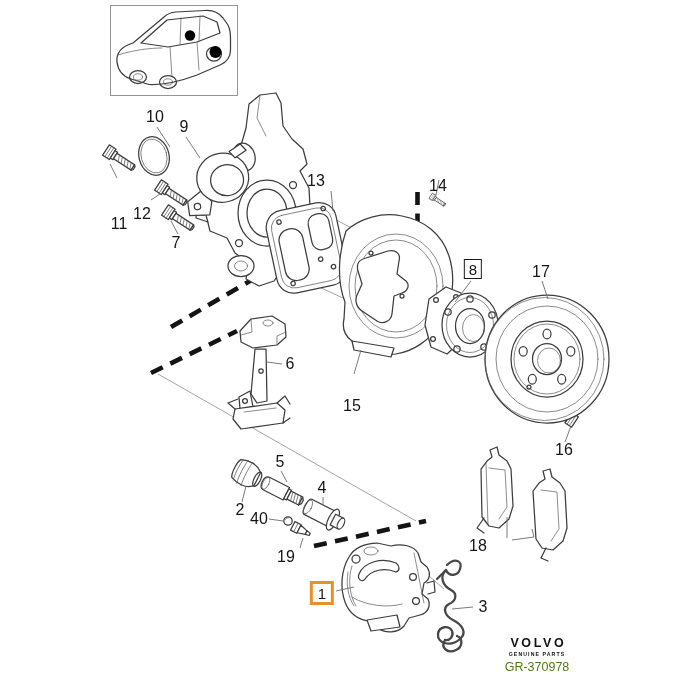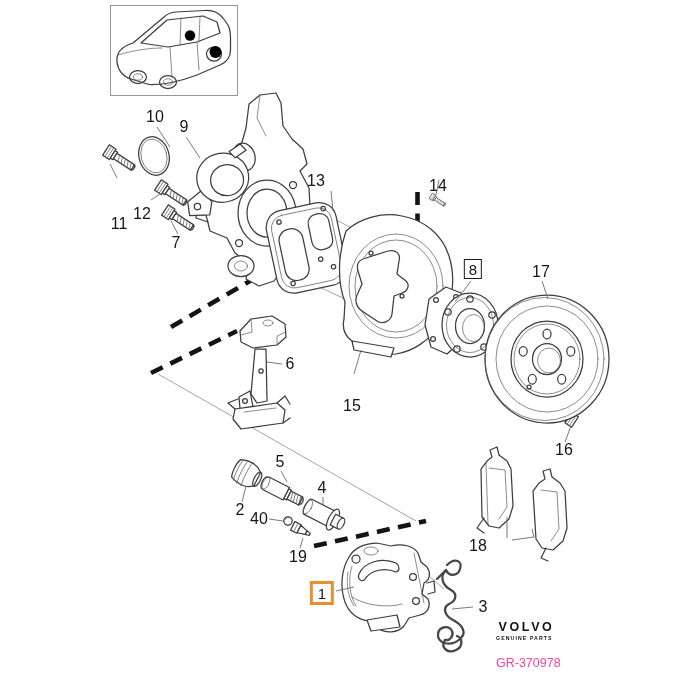--- a/index.html
+++ b/index.html
@@ -13,24 +13,24 @@
   .leader{stroke:#6b6b6b;stroke-width:0.9;fill:none;}
   .axis{stroke:#8d8d8d;stroke-width:0.8;fill:none;}
   .dash{stroke:#141414;stroke-width:4.6;fill:none;stroke-dasharray:13 8.5;stroke-linecap:butt;}
   .wire{fill:none;stroke:#474747;stroke-width:2.3;stroke-linecap:round;stroke-linejoin:round;}
   
   .callout{position:absolute;transform:translate(-50%,-50%);font-size:16px;line-height:1;
            color:#161616;white-space:nowrap;cursor:pointer;}
   .callout--boxed{border:1.6px solid #1a1a1a;background:#fff;padding:2px 4px 1px;font-size:15px;}
   .callout--highlight{border:3px solid #e8912c;background:#fff;padding:2px 5px 1px;font-size:15px;}
   
-  .brand{position:absolute;left:496px;top:620px;width:82px;color:#111;}
+  .brand{position:absolute;left:496px;top:636px;width:82px;text-align:center;color:#111;}
   .brand-logo{font-weight:bold;font-size:12.5px;letter-spacing:2.6px;text-indent:2.6px;}
   .brand-tagline{font-weight:bold;font-size:5.2px;letter-spacing:1.1px;margin-top:0.5px;}
-  .brand-code{font-size:12.5px;margin-top:15px;color:#ec4899;}
+  .brand-code{font-size:12.5px;margin-top:3px;color:#4d7c0f;}
 </style>
 </head>
 <body>
 
 <div class="stage">
 
   <svg width="678" height="684" viewBox="0 0 678 684">
     <defs>
       <g id="bolt">
         <path class="fw" d="M0,-6.2 L8,-6.2 L8,6.2 L0,6.2 Z"></path>
@@ -282,21 +282,21 @@
   <span class="callout" style="left:184px;top:127px;">9</span>
   <span class="callout" style="left:155px;top:117px;">10</span>
   <span class="callout" style="left:119px;top:187px;margin-top:37px;">11</span>
   <span class="callout" style="left:142px;top:214px;">12</span>
   <span class="callout" style="left:316px;top:181px;">13</span>
   <span class="callout" style="left:438px;top:170px;margin-top:16px;">14</span>
   <span class="callout" style="left:352px;top:362px;margin-top:44px;">15</span>
   <span class="callout" style="left:564px;top:450px;">16</span>
   <span class="callout" style="left:541px;top:272px;">17</span>
   <span class="callout" style="left:478px;top:546px;">18</span>
-  <span class="callout" style="left:298px;top:557px;text-align:center;">19</span>
+  <span class="callout" style="left:286px;top:557px;text-align:center;">19</span>
   <span class="callout" style="left:259px;top:519px;">40</span>
 
   <div class="brand">
     <div class="brand-logo">VOLVO</div>
     <div class="brand-tagline">GENUINE PARTS</div>
     <div class="brand-code">GR-370978</div>
   </div>
 
 </div>
 

